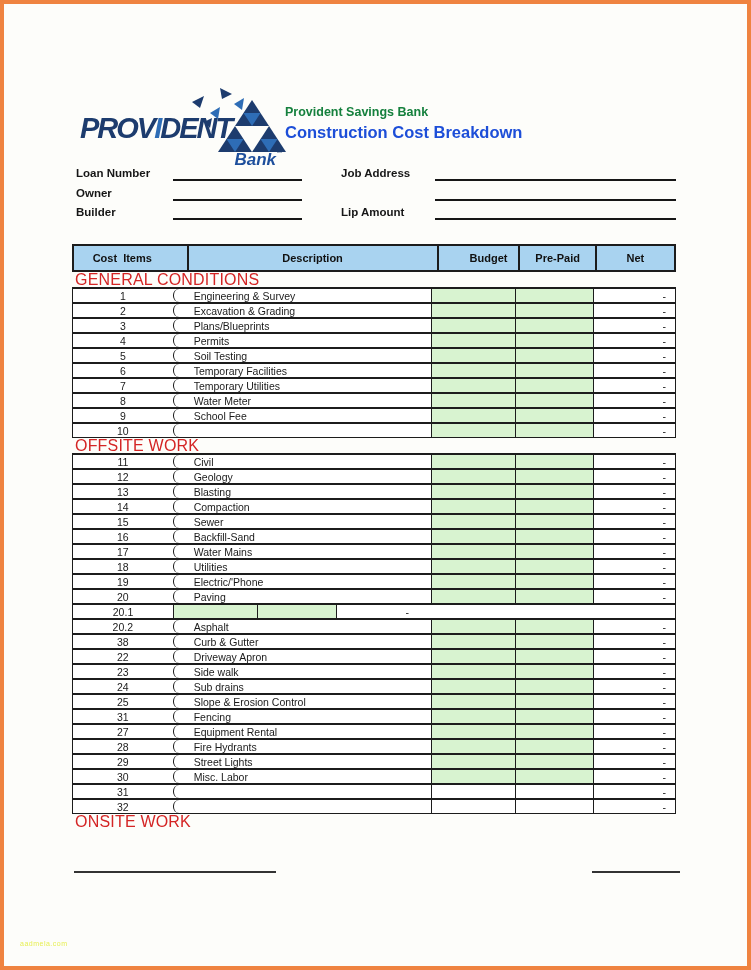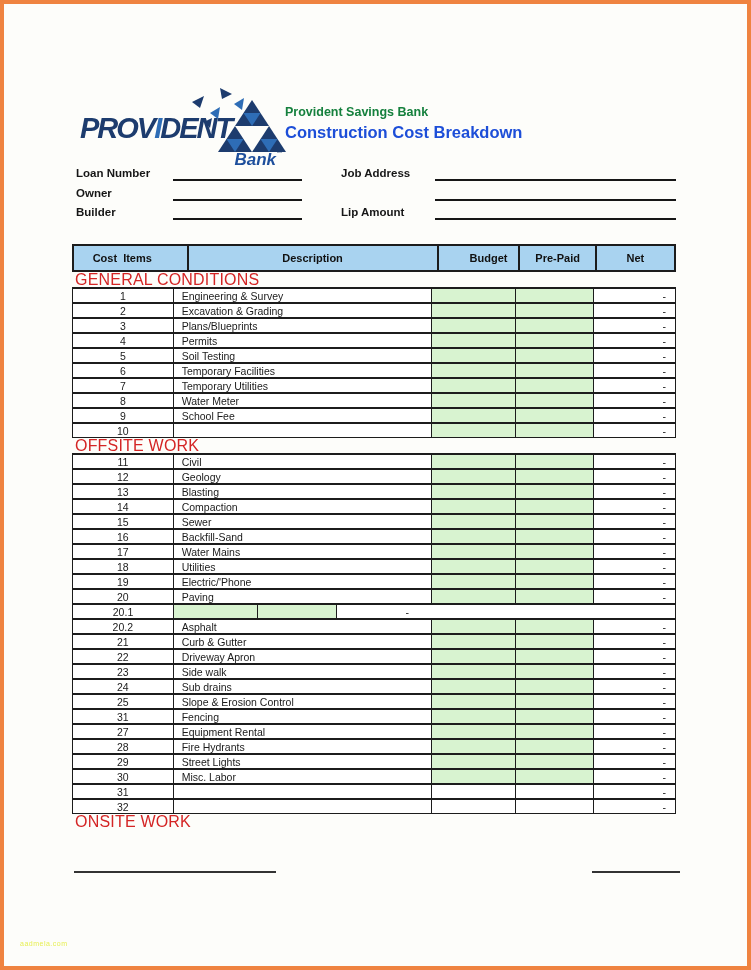--- a/index.html
+++ b/index.html
@@ -80,21 +80,21 @@
   .data-row{
     display:flex;height:16px;border:1px solid var(--grid);
     border-top-width:2px;margin-top:-1px;background:#fff;
   }
   .data-row .cell{
     font-size:10.5px;color:#1a1a1a;line-height:12px;
     display:flex;align-items:center;height:100%;
     border-left:1px solid var(--grid);overflow:hidden;white-space:nowrap;
   }
   .data-row .c-num{width:100px;justify-content:center;border-left:none;}
-  .data-row .c-desc{width:259px;padding-left:8px;}
+  .data-row .c-desc{width:259px;padding-left:20px;border-radius:6px;}
   .data-row .c-budget{width:84px;}
   .data-row .c-prepaid{width:79px;}
   .data-row .c-net{width:82px;justify-content:flex-end;padding-right:9px;}
   .data-row .green{background:var(--green);}
   
   .total-line{position:absolute;border-top:2px solid #333;height:0;}
   .total-line.left{left:70px;top:867px;width:202px;}
   .total-line.right{left:588px;top:867px;width:88px;}
   
   .watermark{
@@ -312,21 +312,21 @@
     <div class="cell c-net">-</div>
   </div>
       <div class="data-row">
     <div class="cell c-num">20.2</div>
     <div class="cell c-desc">Asphalt</div>
     <div class="cell c-budget green"></div>
     <div class="cell c-prepaid green"></div>
     <div class="cell c-net">-</div>
   </div>
       <div class="data-row">
-    <div class="cell c-num">21</div>
+    <div class="cell c-num">38</div>
     <div class="cell c-desc">Curb &amp; Gutter</div>
     <div class="cell c-budget green"></div>
     <div class="cell c-prepaid green"></div>
     <div class="cell c-net">-</div>
   </div>
       <div class="data-row">
     <div class="cell c-num">22</div>
     <div class="cell c-desc">Driveway Apron</div>
     <div class="cell c-budget green"></div>
     <div class="cell c-prepaid green"></div>

